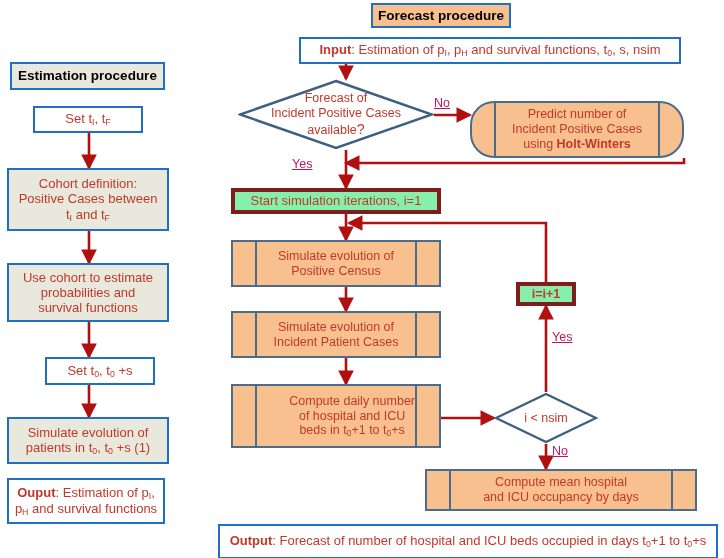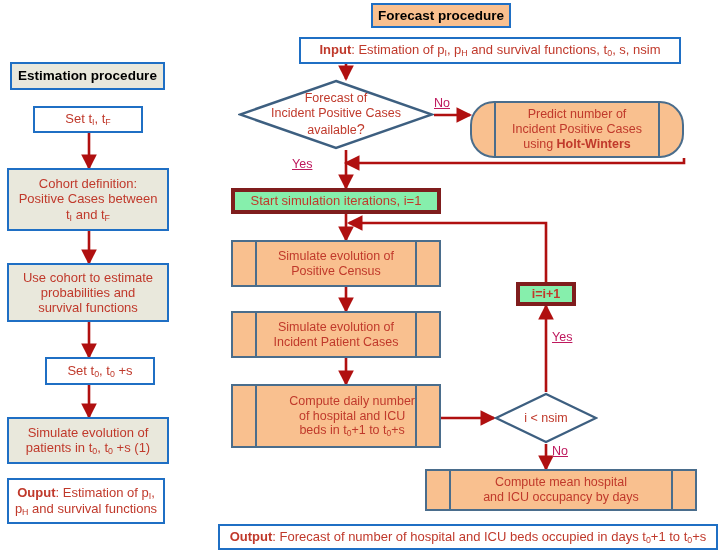--- a/index.html
+++ b/index.html
@@ -257,21 +257,21 @@
   </div>
 
   <div class="proc" style="left:425px; top:469px; width:272px; height:42px;">
     <span class="bar left"></span>
     <span class="bar right"></span>
     <div class="ptext" style="font-size:12.5px;">
       <span>Compute mean hospital<br>and ICU occupancy by days</span>
     </div>
   </div>
 
-  <div class="node box-blue" style="left:218px; top:524px; width:500px; height:26px; font-size:13px;">
+  <div class="node box-blue" style="left:218px; top:524px; width:500px; height:35px; font-size:13px;">
     <span><span class="bld">Output</span>: Forecast of number of hospital and ICU beds occupied in days t<sub>0</sub>+1 to t<sub>0</sub>+s</span>
   </div>
 
   <div class="lbl" style="left:434px; top:96px;">
     <span>No</span>
   </div>
   <div class="lbl" style="left:292px; top:157px;">
     <span>Yes</span>
   </div>
   <div class="lbl" style="left:552px; top:330px;">

